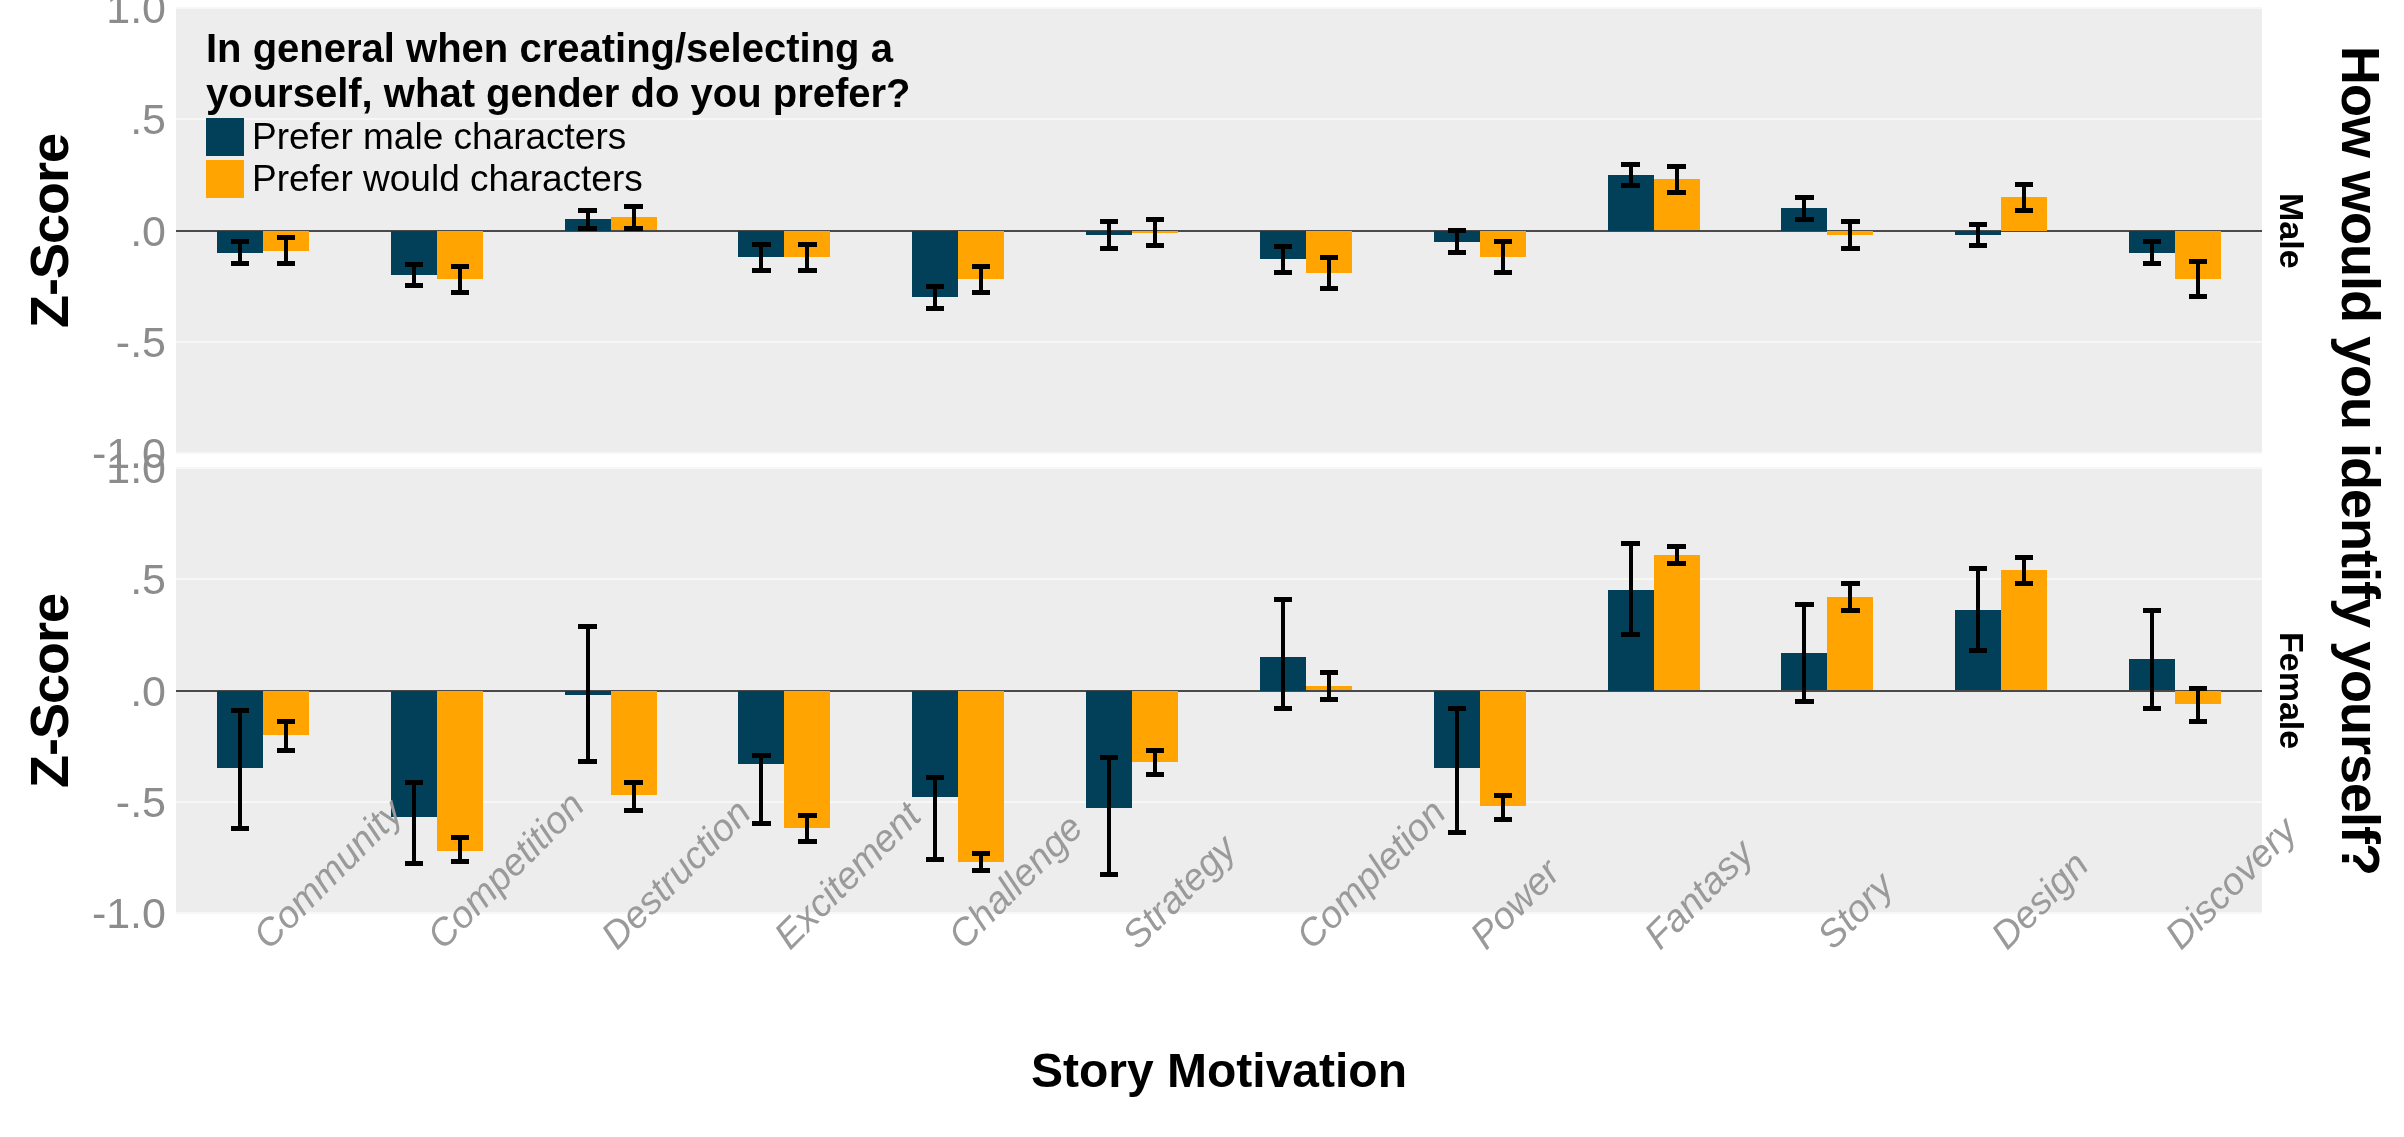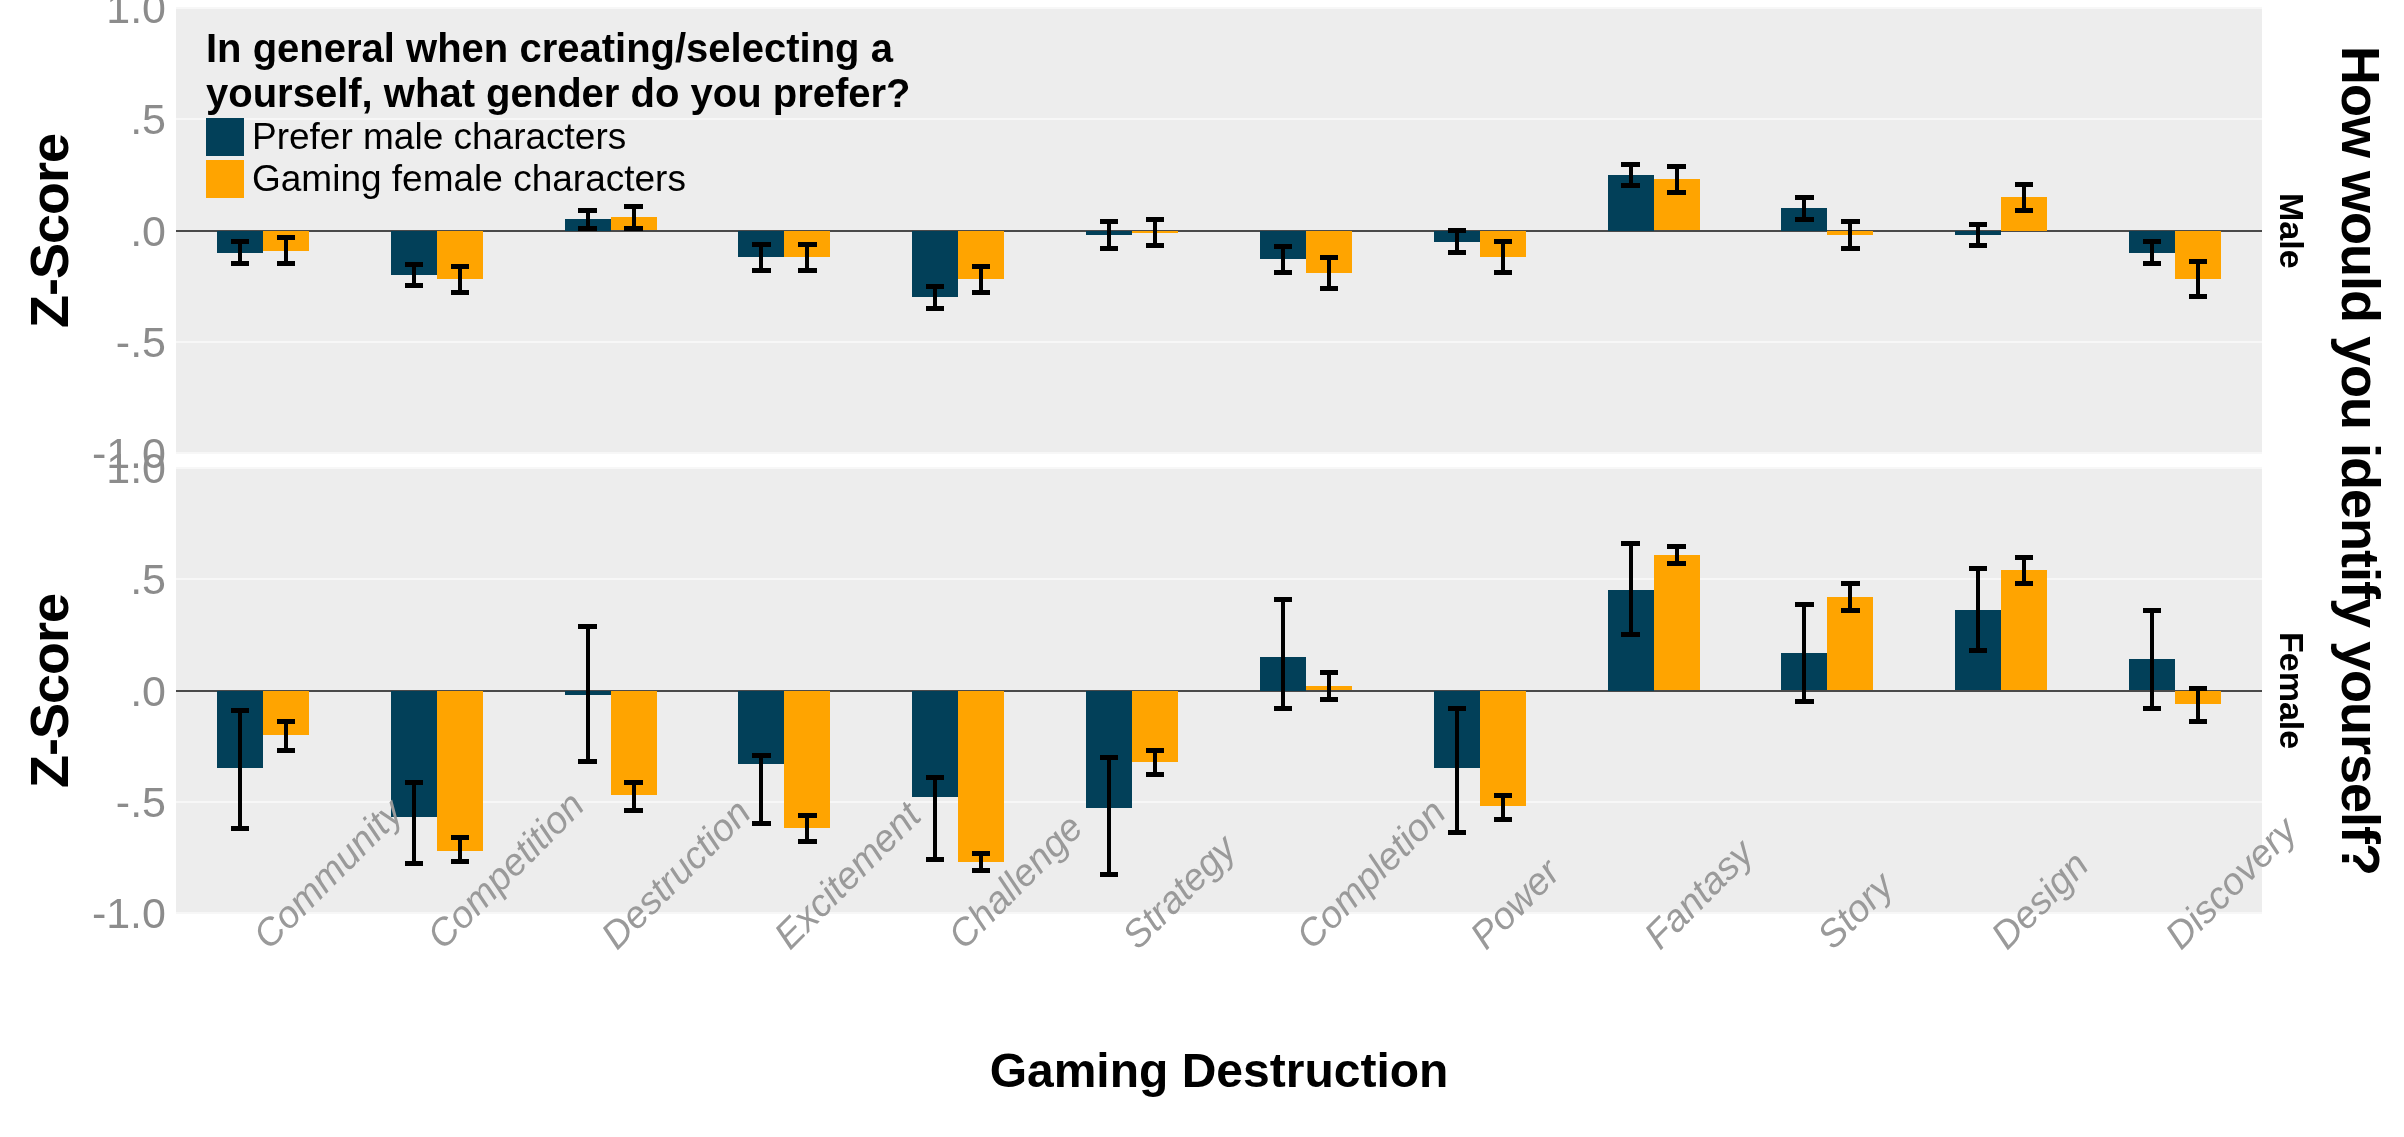--- a/index.html
+++ b/index.html
@@ -289,32 +289,32 @@
       <div class="xticklabel" style="left: 940.25px; top: 927px;">Challenge</div>
       <div class="xticklabel" style="left: 1114.08px; top: 927px;">Strategy</div>
       <div class="xticklabel" style="left: 1287.92px; top: 927px;">Completion</div>
       <div class="xticklabel" style="left: 1461.75px; top: 927px;">Power</div>
       <div class="xticklabel" style="left: 1635.58px; top: 927px;">Fantasy</div>
       <div class="xticklabel" style="left: 1809.42px; top: 927px;">Story</div>
       <div class="xticklabel" style="left: 1983.25px; top: 927px;">Design</div>
       <div class="xticklabel" style="left: 2157.08px; top: 927px;">Discovery</div>
     </div>
 
-  <div class="xaxis-title" id="xaxis-title" style="left: 176px; width: 2086px; top: 1043px;">Gaming Destruction</div>
+  <div class="xaxis-title" id="xaxis-title" style="left: 176px; width: 2086px; top: 1043px;">Story Motivation</div>
 
   <div class="legendbox" id="legend" style="left: 206px; top: 26px;">
     <div class="legend-title">In general when creating/selecting a
 yourself, what gender do you prefer?</div>
     <div class="legend-row">
       <span class="legend-swatch" id="sw0" style="background: rgb(2, 64, 89);"></span>
       <span class="legend-text">Prefer male characters</span>
     </div>
     <div class="legend-row">
       <span class="legend-swatch" id="sw1" style="background: rgb(255, 164, 0);"></span>
-      <span class="legend-text">Gaming female characters</span>
+      <span class="legend-text">Prefer would characters</span>
     </div>
   </div>
 
   <div class="rightlabel strip" id="strip-0" style="left: 2272px; top: 8px; height: 445px; display: flex; align-items: center; justify-content: center;">Male</div>
   <div class="rightlabel strip" id="strip-1" style="left: 2272px; top: 468px; height: 445px; display: flex; align-items: center; justify-content: center;">Female</div>
   <div class="rightlabel outer" id="right-outer" style="left: 2330px; top: 8px; height: 905px; display: flex; align-items: center; justify-content: center;">How would you identify yourself?</div>
 
 </div>
 
 </body></html>

